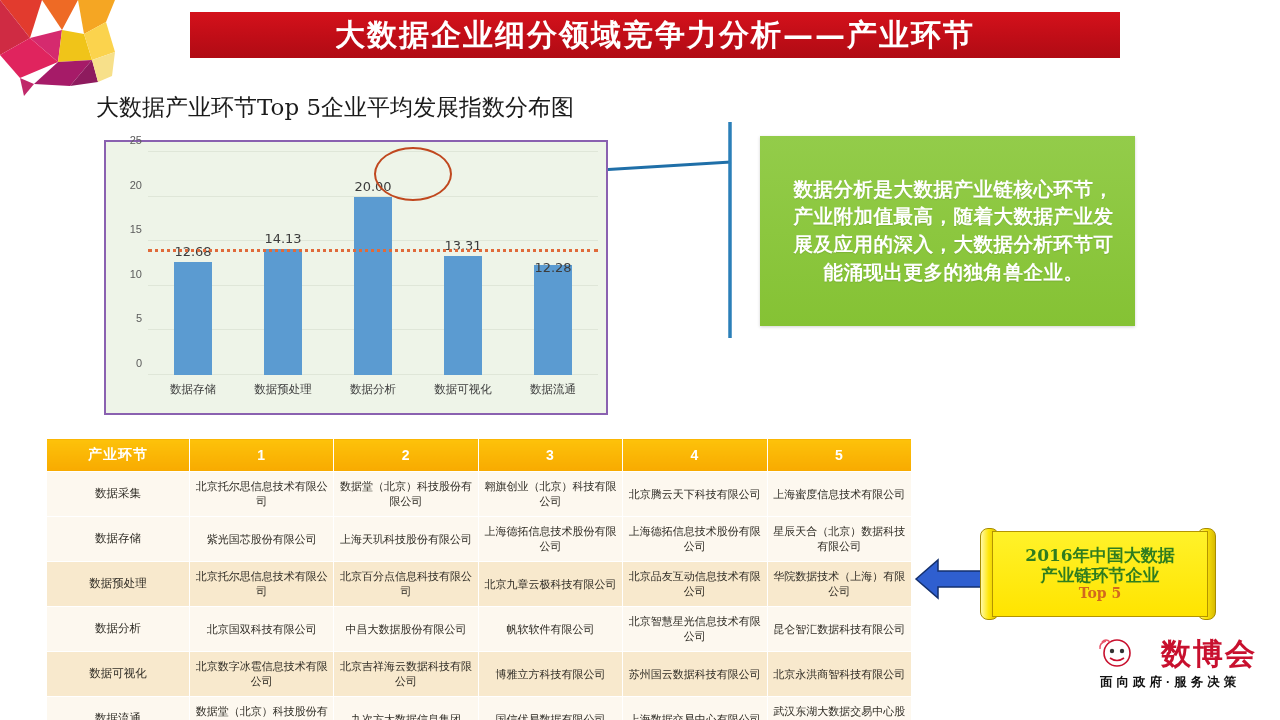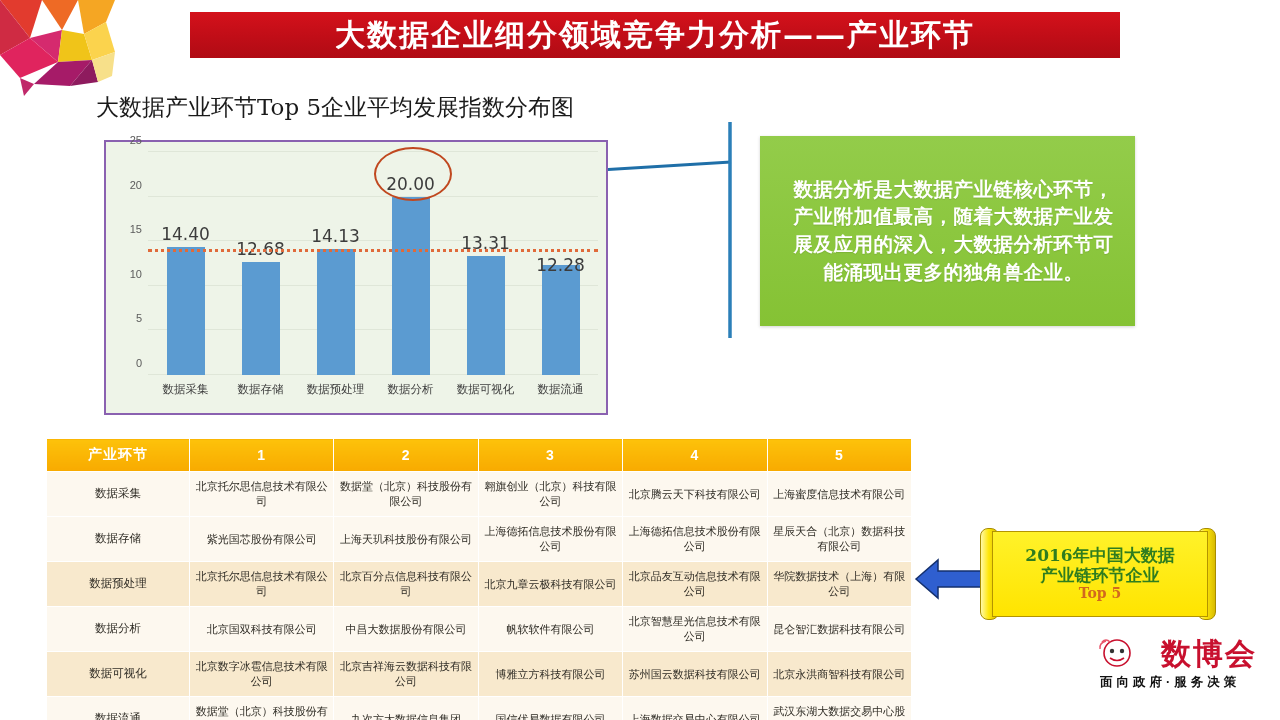--- a/index.html
+++ b/index.html
@@ -47,21 +47,21 @@
   .ytick{
     position:absolute;right:calc(100% + 6px);transform:translateY(-50%);
     font-size:11px;color:#5b5b5b;white-space:nowrap;
     font-family:Liberation Sans, sans-serif;
   }
   .bars{position:absolute;inset:0;display:flex;align-items:flex-end;justify-content:space-around;}
   .barcol{position:relative;height:100%;width:14%;display:flex;flex-direction:column;justify-content:flex-end;align-items:center;}
   .bar{width:38px;background:#5b9bd1;}
   .barval{
     position:absolute;left:50%;transform:translateX(-50%);
-    font-size:17px;color:#3c3c3c;white-space:nowrap;
+    font-size:13px;color:#3c3c3c;white-space:nowrap;
     font-family:"DejaVu Sans",sans-serif;
     text-align:center;
   }
   .xlabel{
     position:absolute;top:calc(100% + 7px);left:50%;transform:translateX(-50%);
     font-size:11.5px;color:#3c3c3c;white-space:nowrap;
   }
   .avg-line{
     position:absolute;left:0;right:0;height:0;
     border-top:3px dotted #e06a3a;
@@ -197,25 +197,20 @@
 
         <div class="ytick" style="bottom:0%">0</div>
         <div class="ytick" style="bottom:20%">5</div>
         <div class="ytick" style="bottom:40%">10</div>
         <div class="ytick" style="bottom:60%">15</div>
         <div class="ytick" style="bottom:80%">20</div>
         <div class="ytick" style="bottom:100%">25</div>
 
         <div class="bars">
           <div class="barcol">
-            <div class="barval" style="bottom: 131.448px;">14.40</div>
-            <div class="bar" style="height: 128.448px;"></div>
-            <div class="xlabel">数据采集</div>
-          </div>
-          <div class="barcol">
             <div class="barval" style="bottom: 116.106px;">12.68</div>
             <div class="bar" style="height: 113.106px;"></div>
             <div class="xlabel">数据存储</div>
           </div>
           <div class="barcol">
             <div class="barval" style="bottom: 129.04px;">14.13</div>
             <div class="bar" style="height: 126.04px;"></div>
             <div class="xlabel">数据预处理</div>
           </div>
           <div class="barcol">

